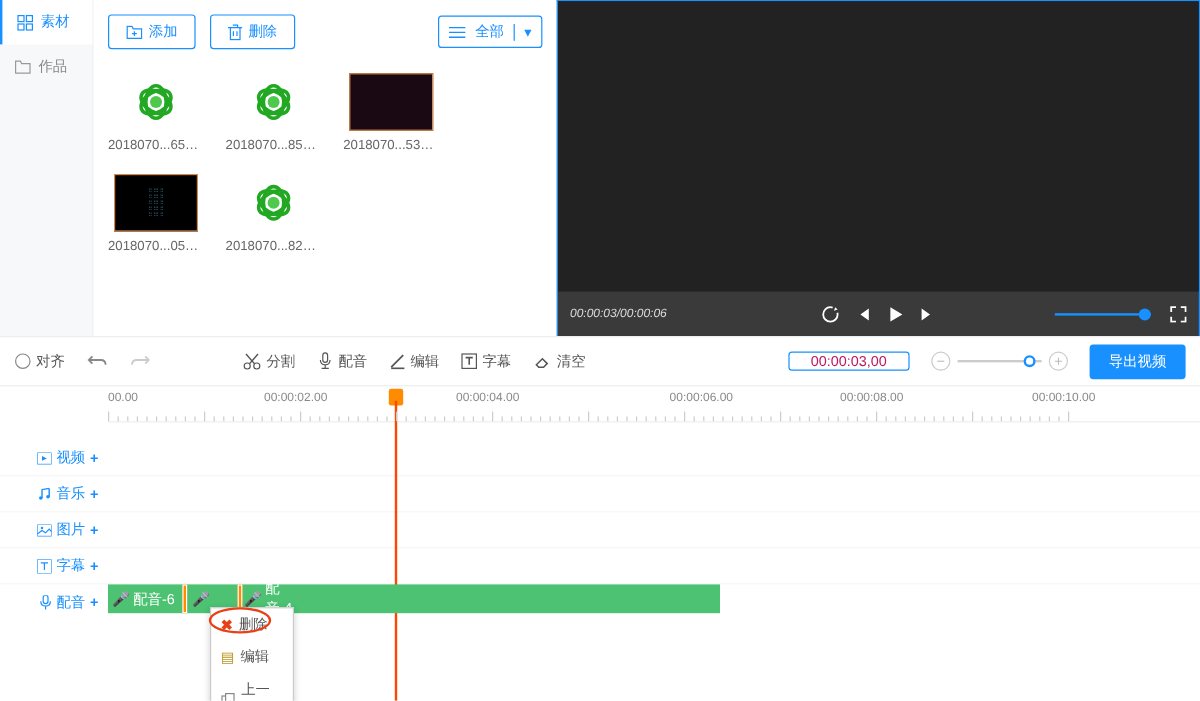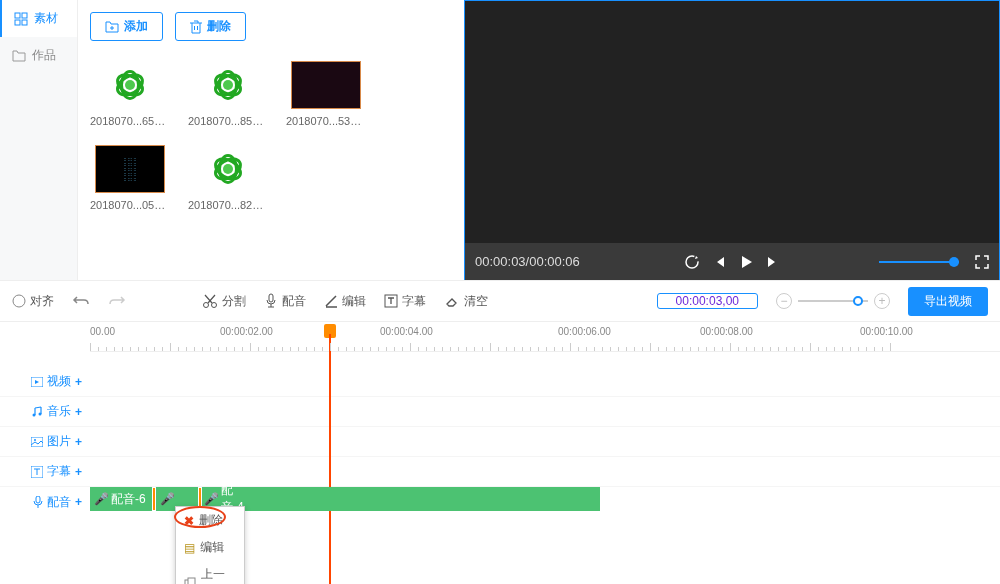--- a/index.html
+++ b/index.html
@@ -5,49 +5,49 @@
     * { box-sizing: border-box; margin: 0; padding: 0; font-family: "Microsoft YaHei", sans-serif; font-size: 12px; }
     body { width: 1000px; height: 584px; overflow: hidden; background: #fff; position: relative; }
     
     .top-panel { height: 280px; display: flex; }
     .sidebar { width: 78px; background: #f7f8f9; border-right: 1px solid #eee; }
     .tab-active { display: flex; align-items: center; gap: 6px; padding: 10px 12px; background: #fff; color: #1890ff; border-left: 2px solid #1890ff; }
     .tab-inactive { display: flex; align-items: center; gap: 6px; padding: 10px 12px; color: #888; }
     
     .media-panel { flex: 1; padding: 12px; background: #fff; }
     .media-toolbar { display: flex; align-items: center; gap: 12px; margin-bottom: 20px; }
-    .btn { border: 1px solid #1890ff; color: #1890ff; padding: 5px 14px; border-radius: 3px; display: flex; align-items: center; gap: 5px; cursor: pointer; background: #fff; font-weight: bold; }
+    .btn { border: 1px solid #1890ff; color: #1890ff; padding: 5px 14px; border-radius: 3px; display: flex; align-items: center; gap: 5px; cursor: pointer; background: #fff; }
     .dropdown-all { margin-left: auto; border: 1px solid #1890ff; color: #1890ff; padding: 4px 8px; border-radius: 3px; display: flex; align-items: center; gap: 8px; cursor: pointer; }
     .dropdown-arrow { border-left: 1px solid #1890ff; padding-left: 8px; color: #1890ff; }
     
     .media-grid { display: flex; gap: 18px; flex-wrap: wrap; }
     .media-item { width: 80px; text-align: center; cursor: pointer; }
     .thumb { width: 70px; height: 48px; margin: 0 auto 6px; display: flex; align-items: center; justify-content: center; position: relative; }
     .thumb-dark { background: #1a0812; border: 1px solid #d88a4a; }
     .thumb-black { background: #000; border: 1px solid #d88a4a; color: #6cf; font-size: 5px; line-height: 5px; padding: 2px; overflow: hidden; text-align: left; }
     .media-label { font-size: 11px; color: #666; white-space: nowrap; overflow: hidden; text-overflow: ellipsis; }
     
     .flower-icon { position: relative; width: 46px; height: 46px; }
     .flower-icon::before { content: ''; position: absolute; top: 50%; left: 50%; width: 10px; height: 10px; background: #4ec94e; border-radius: 50%; transform: translate(-50%, -50%); }
     .petal { position: absolute; width: 20px; height: 30px; border: 3px solid #22a822; border-radius: 50%; left: 13px; top: 8px; transform-origin: center center; }
     
     .preview-panel { width: 536px; background: #3a3a3a; position: relative; border: 1px solid #1890ff; border-bottom: none; }
     .preview-video { position: absolute; top: 0; left: 0; right: 0; bottom: 37px; background: #222; }
     .preview-controls { position: absolute; bottom: 0; left: 0; right: 0; height: 37px; display: flex; align-items: center; padding: 0 10px; color: #fff; gap: 10px; }
-    .time-display { color: #ddd; font-size: 13px; }
+    .time-display { color: #ddd; font-size: 10px; font-style: italic; }
     .center-controls { position: absolute; left: 50%; transform: translateX(-50%); display: flex; gap: 12px; align-items: center; }
     .ctrl-btn { color: #fff; cursor: pointer; font-size: 14px; }
     .vol-slider { width: 80px; height: 2px; background: #1890ff; position: relative; }
     .vol-handle { position: absolute; right: 0; top: -4px; width: 10px; height: 10px; background: #1890ff; border-radius: 50%; }
     .fullscreen-btn { color: #fff; margin-left: 8px; cursor: pointer; }
     
     .toolbar { height: 42px; display: flex; align-items: center; padding: 0 12px; gap: 18px; border-top: 1px solid #eee; border-bottom: 1px solid #eee; }
     .tool-item { display: flex; align-items: center; gap: 4px; color: #555; cursor: pointer; }
     .tool-divider { flex: 1; }
-    .time-input { border: 1px solid #1890ff; color: #6d28d9; padding: 0 18px; border-radius: 3px; }
+    .time-input { border: 1px solid #1890ff; color: #be185d; padding: 0 18px; border-radius: 3px; }
     .zoom-group { display: flex; align-items: center; gap: 6px; color: #bbb; }
     .zoom-slider { width: 70px; height: 2px; background: #ccc; position: relative; }
     .zoom-handle { position: absolute; right: 5px; top: -4px; width: 10px; height: 10px; border: 2px solid #1890ff; background: #fff; border-radius: 50%; }
     .export-btn { background: #1890ff; color: #fff; padding: 6px 16px; border-radius: 3px; cursor: pointer; }
     
     .timeline { position: relative; padding-top: 0; height: 260px; }
     .ruler { height: 30px; position: relative; margin-left: 90px; border-bottom: 1px solid #eee; }
     .ruler-label { position: absolute; top: 4px; font-size: 10px; color: #888; }
     .ruler-tick { position: absolute; bottom: 0; width: 1px; height: 4px; background: #ccc; }
     .playhead-marker { position: absolute; top: 2px; width: 12px; height: 14px; background: #ff8c00; border-radius: 2px; transform: translateX(-50%); }
@@ -107,20 +107,29 @@
           </span>
         <span>添加</span>
       </div>
       <div class="btn">
         <span>
             <svg width="12" height="14" viewBox="0 0 12 14">
               <path d="M2 3 L2 13 L10 13 L10 3 M0 3 L12 3 M4 1 L8 1 L8 3 M4.5 6 L4.5 10 M7.5 6 L7.5 10" fill="none" stroke="#1890ff" stroke-width="1"></path>
             </svg>
           </span>
         <span>删除</span>
+      </div>
+      <div class="dropdown-all">
+        <span>
+            <svg width="14" height="10" viewBox="0 0 14 10">
+              <path d="M0 1 L14 1 M0 5 L14 5 M0 9 L14 9" stroke="#1890ff" stroke-width="1.2"></path>
+            </svg>
+          </span>
+        <span>全部</span>
+        <span class="dropdown-arrow">▾</span>
       </div>
     </div>
     <div class="media-grid">
       <div class="media-item">
         <div class="thumb">
           <div class="flower-icon">
               <div class="petal" style="transform:rotate(0deg)"></div>
               <div class="petal" style="transform:rotate(60deg)"></div>
               <div class="petal" style="transform:rotate(120deg)"></div>
             </div>

